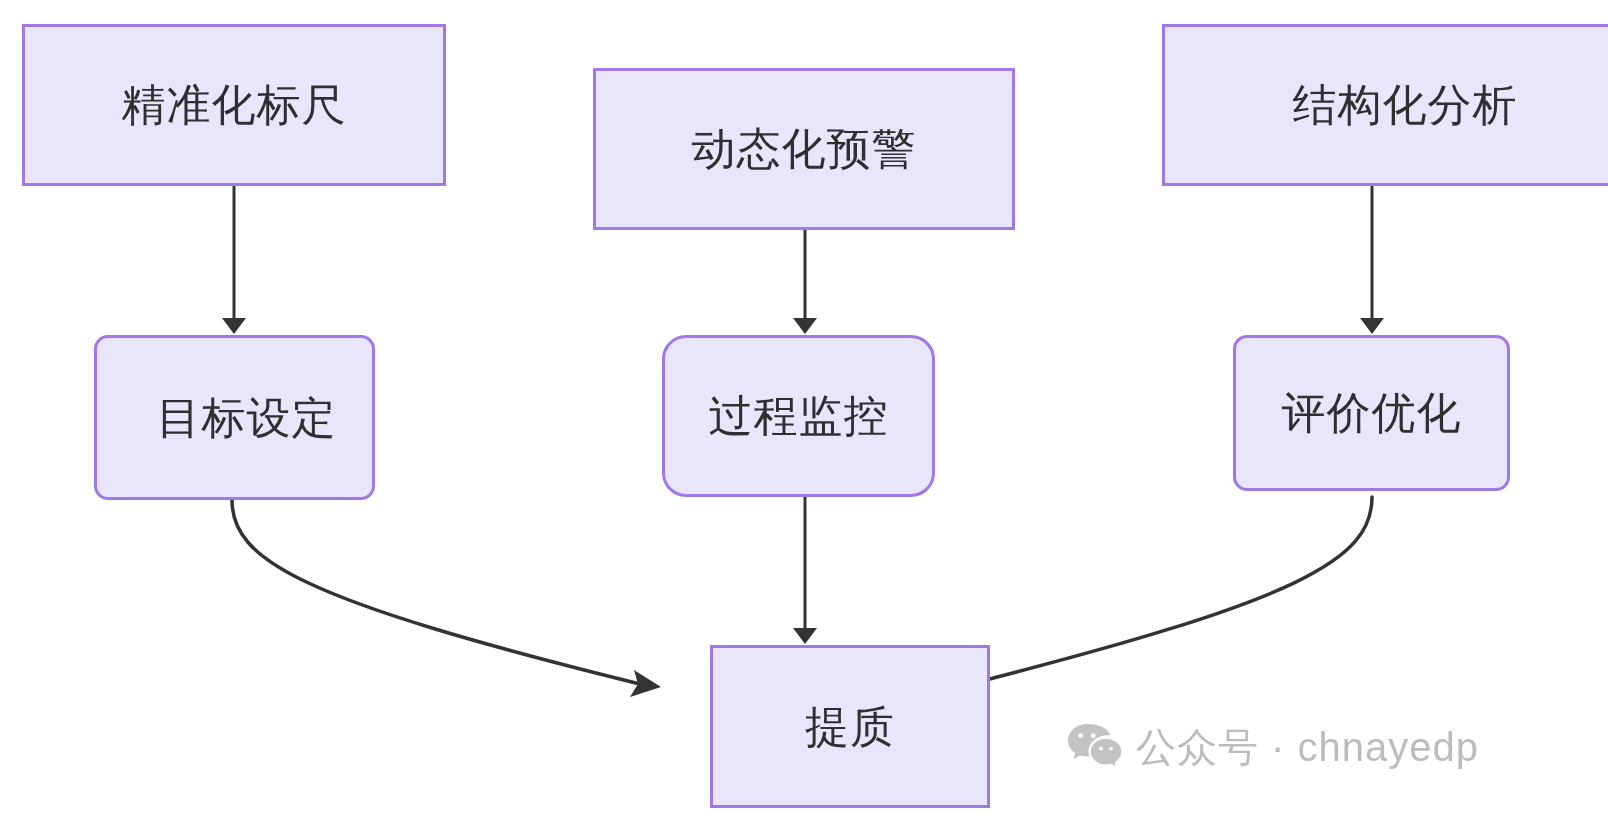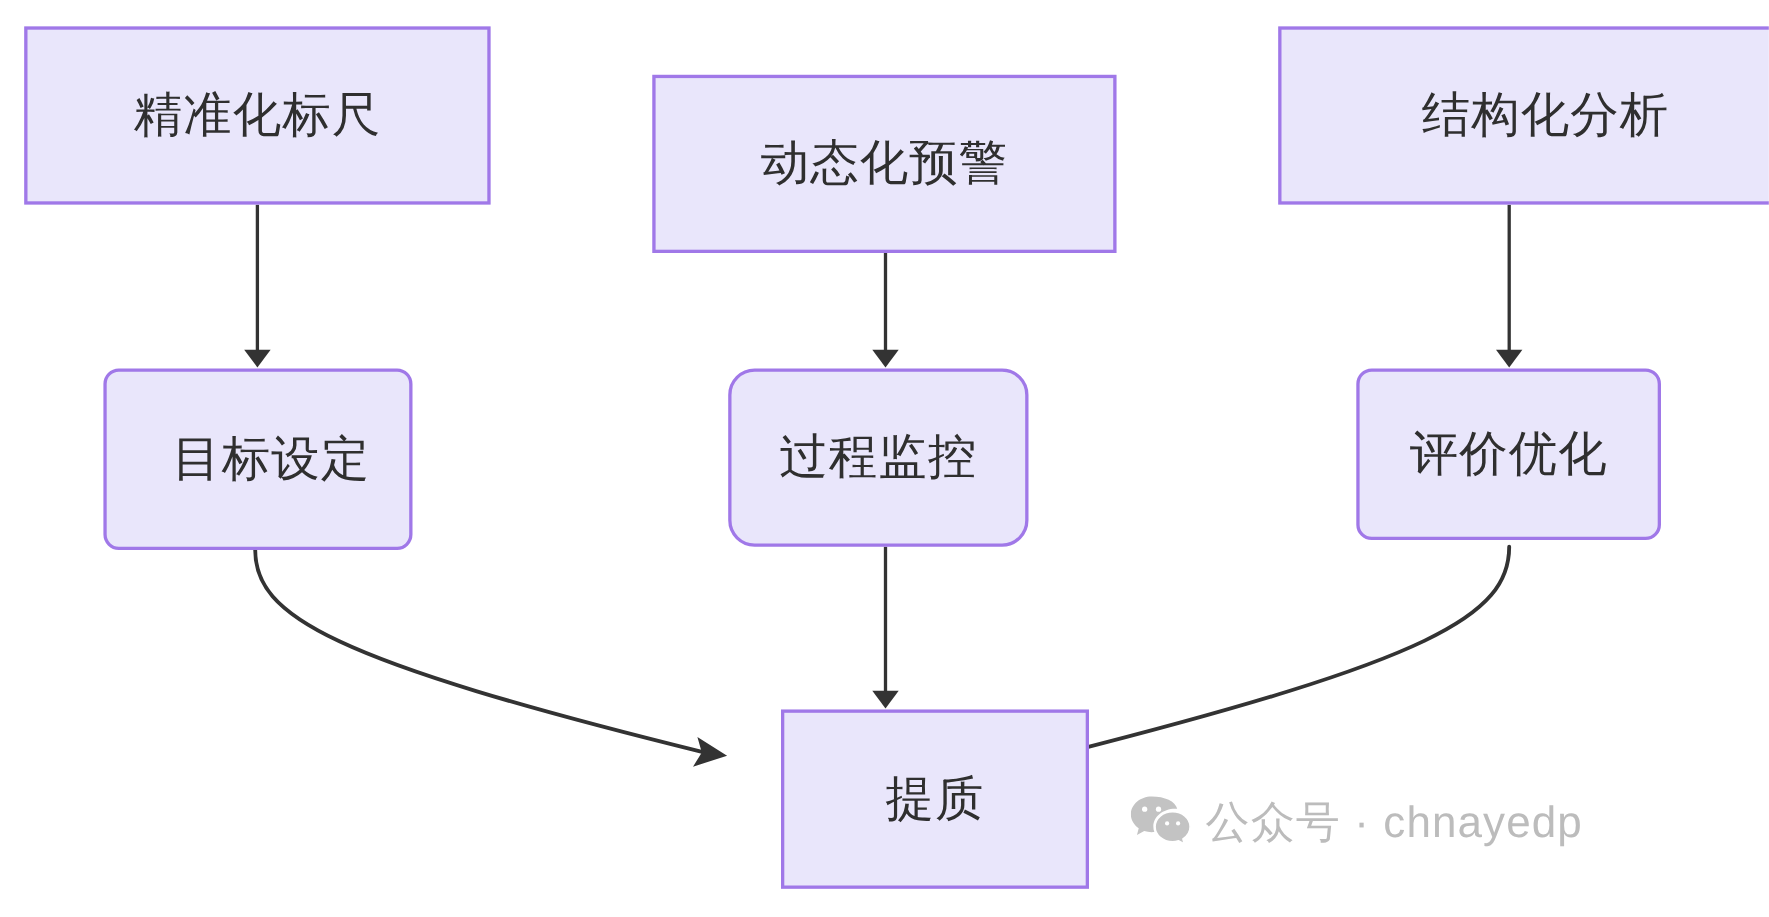--- a/index.html
+++ b/index.html
@@ -55,21 +55,21 @@
   
   #node-mid-1 { left: 94px;   top: 335px; width: 281px; height: 165px; padding-left: 24px; }
   #node-mid-2 { left: 662px;  top: 335px; width: 273px; height: 162px; border-radius: 24px; }
   #node-mid-3 { left: 1233px; top: 335px; width: 277px; height: 156px; }
   
   #node-bottom { left: 665px; top: 645px; width: 280px; height: 163px; margin-left: 45px; }
 
   
   #watermark {
     position: absolute;
-    left: 1028px;
+    left: 1068px;
     top: 722px;
     display: flex;
     align-items: center;
     gap: 14px;
     color: #bcbcbc;
     z-index: 3;
   }
   #watermark .wm-text {
     font-size: 40px;
     line-height: 1;

